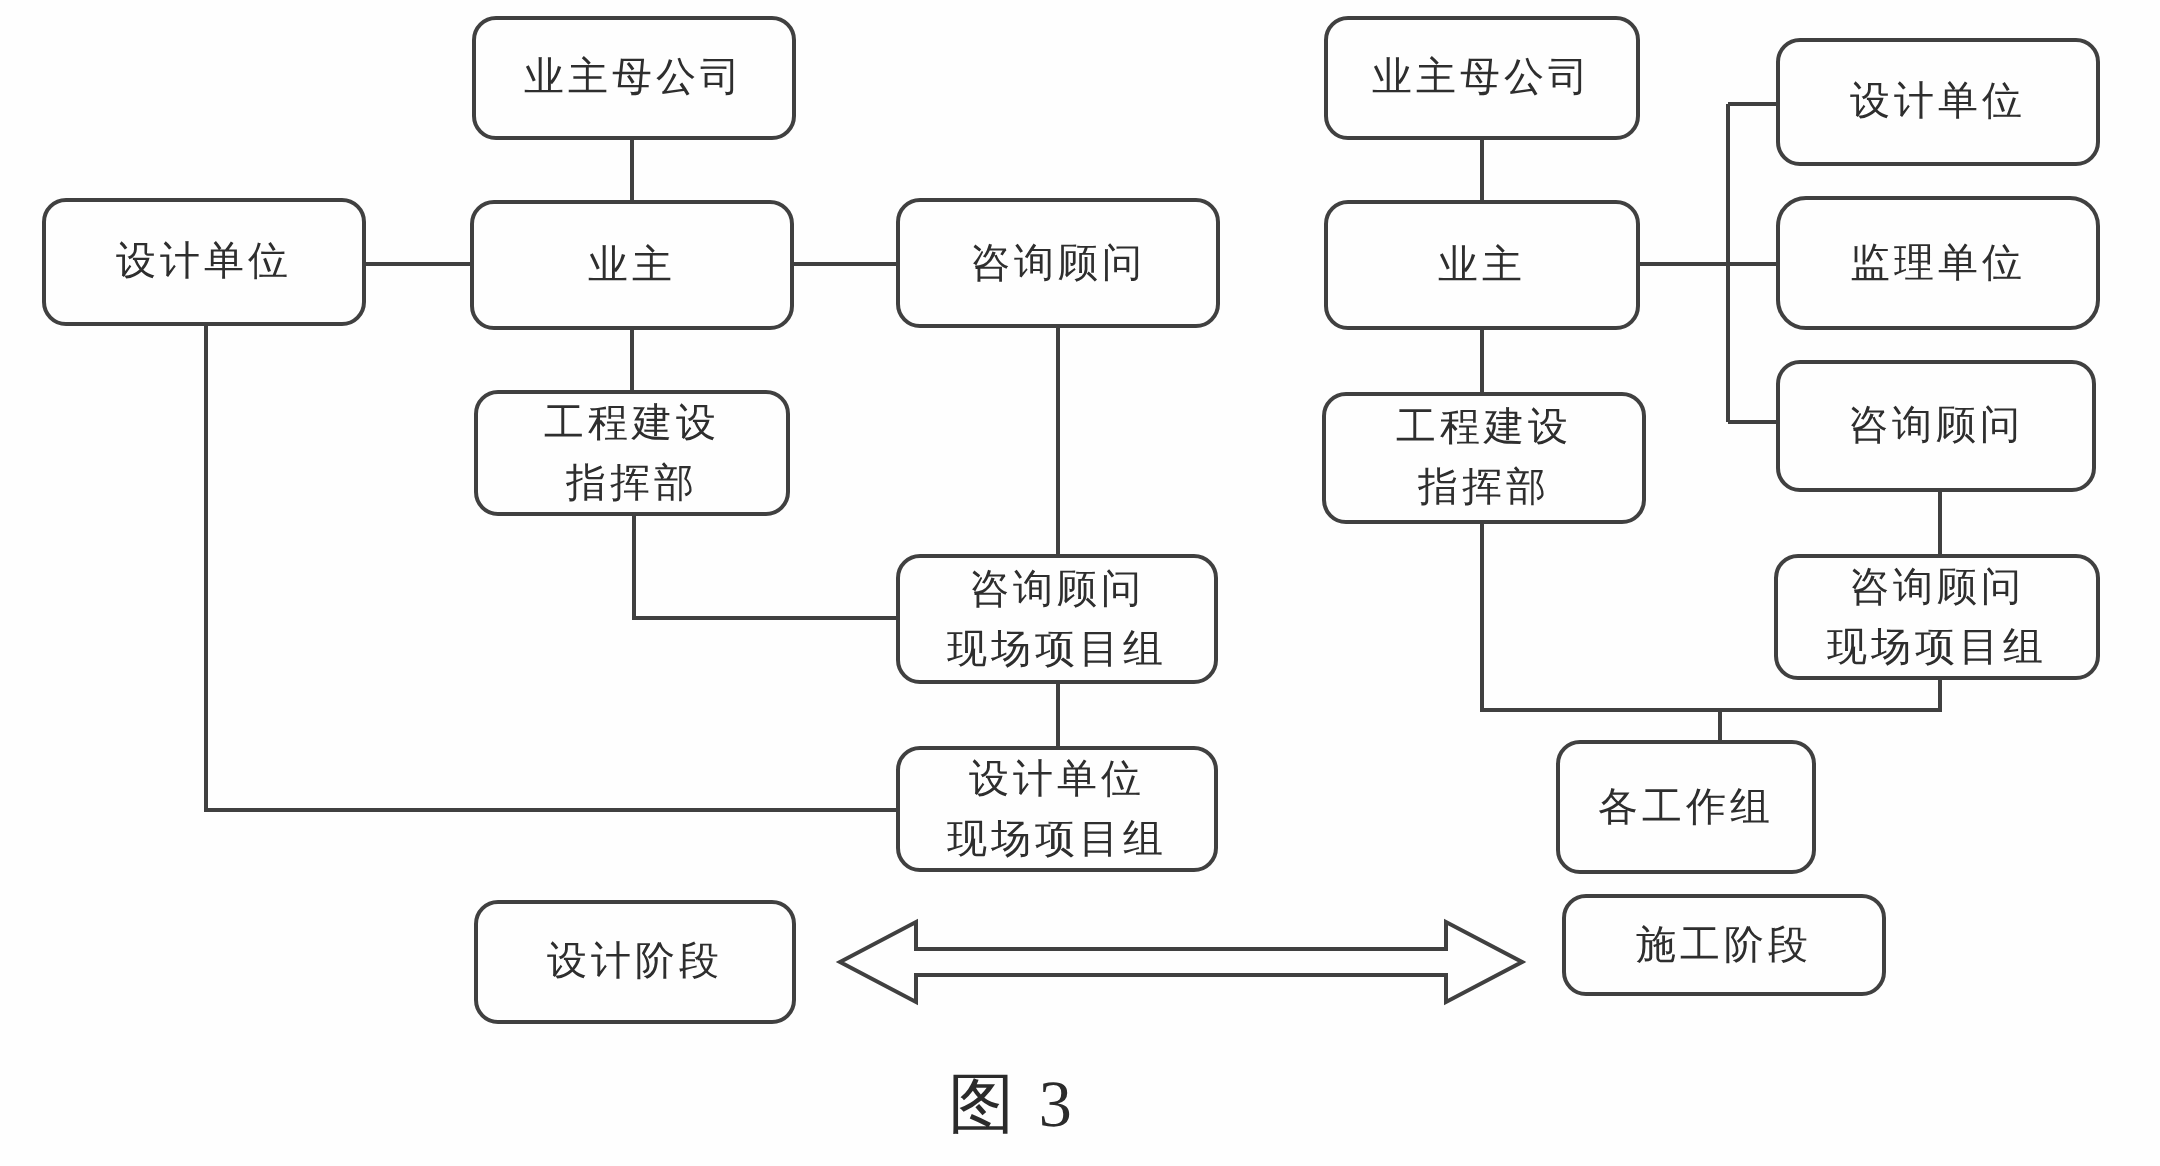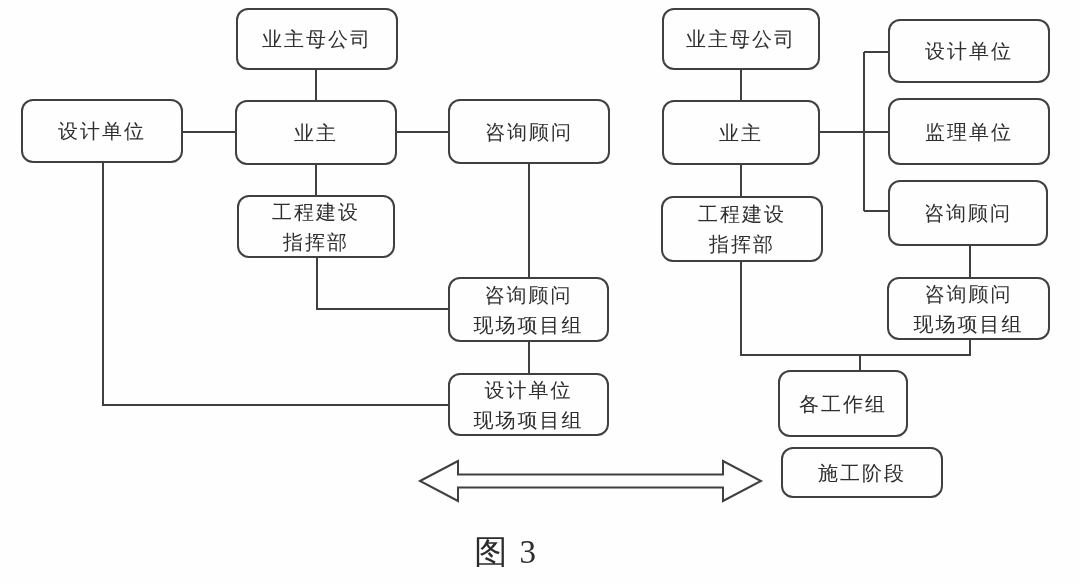--- a/index.html
+++ b/index.html
@@ -64,24 +64,25 @@
 <div class="node" style="left: 236px; top: 8px; width: 162px; height: 62px;">业主母公司</div>
     <div class="node" style="left: 21px; top: 99px; width: 162px; height: 64px;">设计单位</div>
     <div class="node" style="left: 235px; top: 100px; width: 162px; height: 65px;">业主</div>
     <div class="node" style="left: 448px; top: 99px; width: 162px; height: 65px;">咨询顾问</div>
     <div class="node" style="left: 237px; top: 195px; width: 158px; height: 63px;">工程建设
 指挥部</div>
     <div class="node" style="left: 448px; top: 277px; width: 161px; height: 65px;">咨询顾问
 现场项目组</div>
     <div class="node" style="left: 448px; top: 373px; width: 161px; height: 63px;">设计单位
 现场项目组</div>
+    <div class="node" style="left: 237px; top: 450px; width: 161px; height: 62px;">设计阶段</div>
     <div class="node" style="left: 662px; top: 8px; width: 158px; height: 62px;">业主母公司</div>
     <div class="node" style="left: 662px; top: 100px; width: 158px; height: 65px;">业主</div>
     <div class="node" style="left: 888px; top: 19px; width: 162px; height: 64px;">设计单位</div>
-    <div class="node" style="left: 888px; top: 98px; width: 162px; height: 67px;">监理单位</div>
+    <div class="node" style="left: 888px; top: 98px; width: 162px; height: 67px; border-radius: 15px;">监理单位</div>
     <div class="node" style="left: 888px; top: 180px; width: 160px; height: 66px;">咨询顾问</div>
     <div class="node" style="left: 661px; top: 196px; width: 162px; height: 66px;">工程建设
 指挥部</div>
     <div class="node" style="left: 887px; top: 277px; width: 163px; height: 63px;">咨询顾问
 现场项目组</div>
     <div class="node" style="left: 778px; top: 370px; width: 130px; height: 67px;">各工作组</div>
     <div class="node" style="left: 781px; top: 447px; width: 162px; height: 51px;">施工阶段</div>
   </div>
 
 </body></html>

